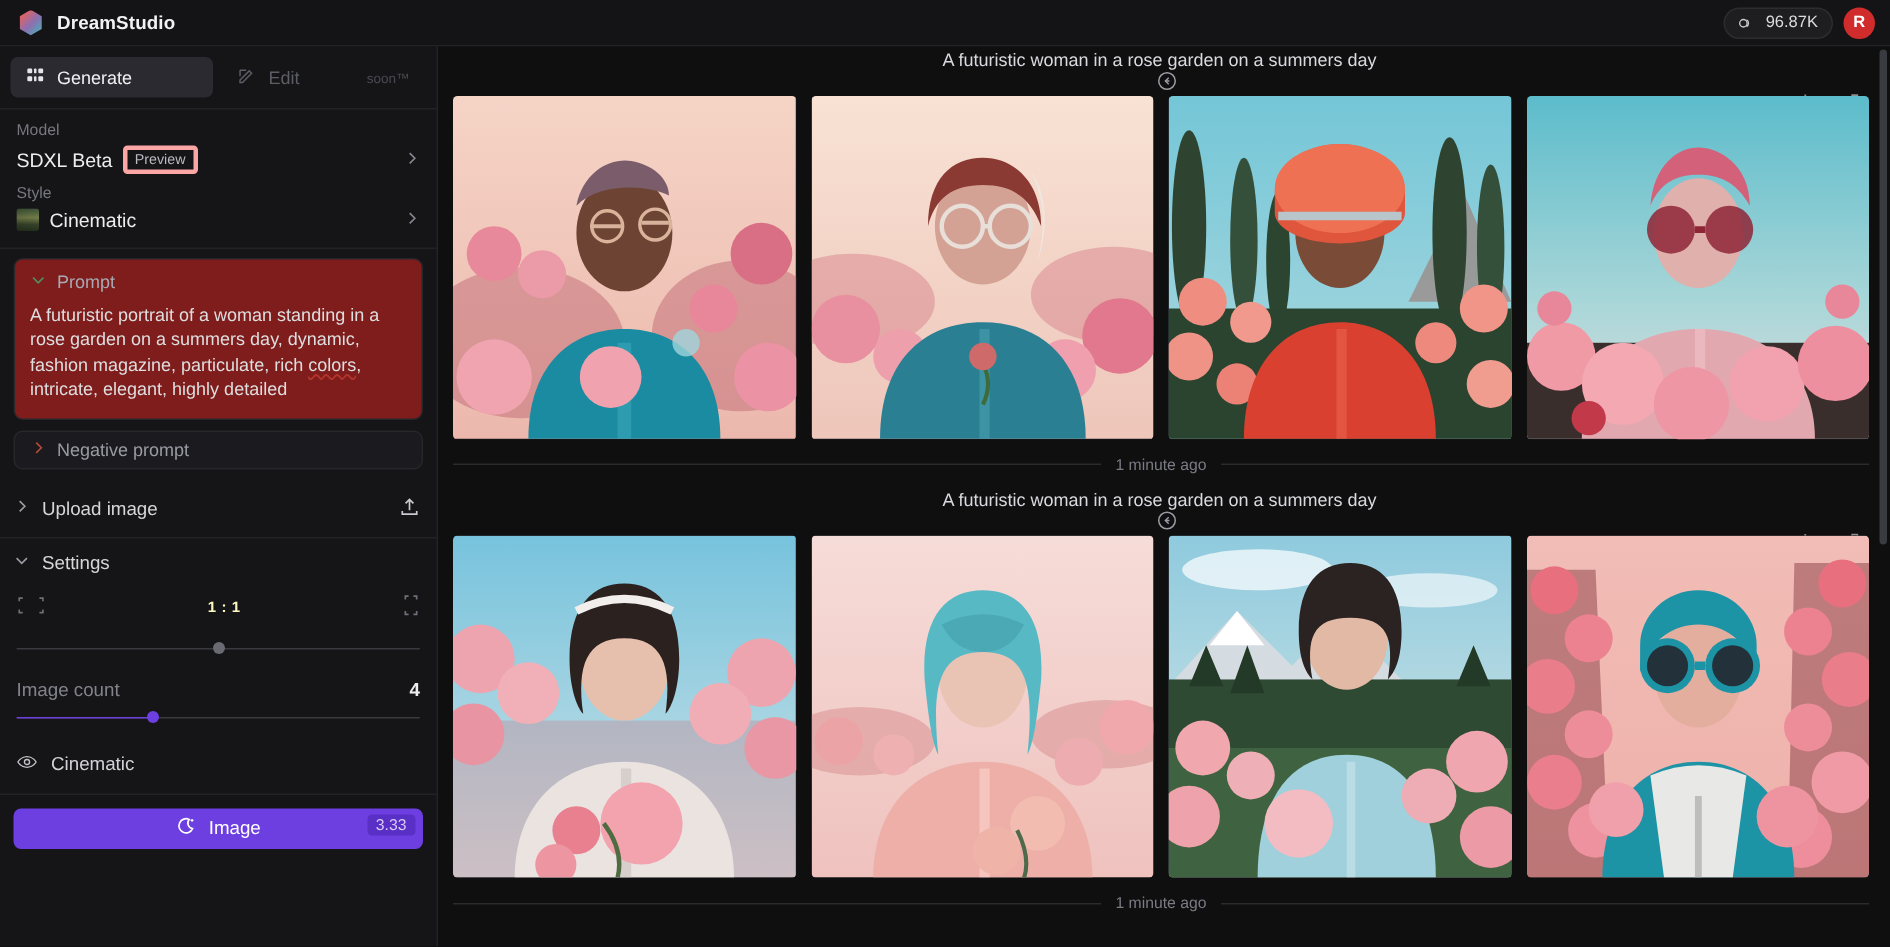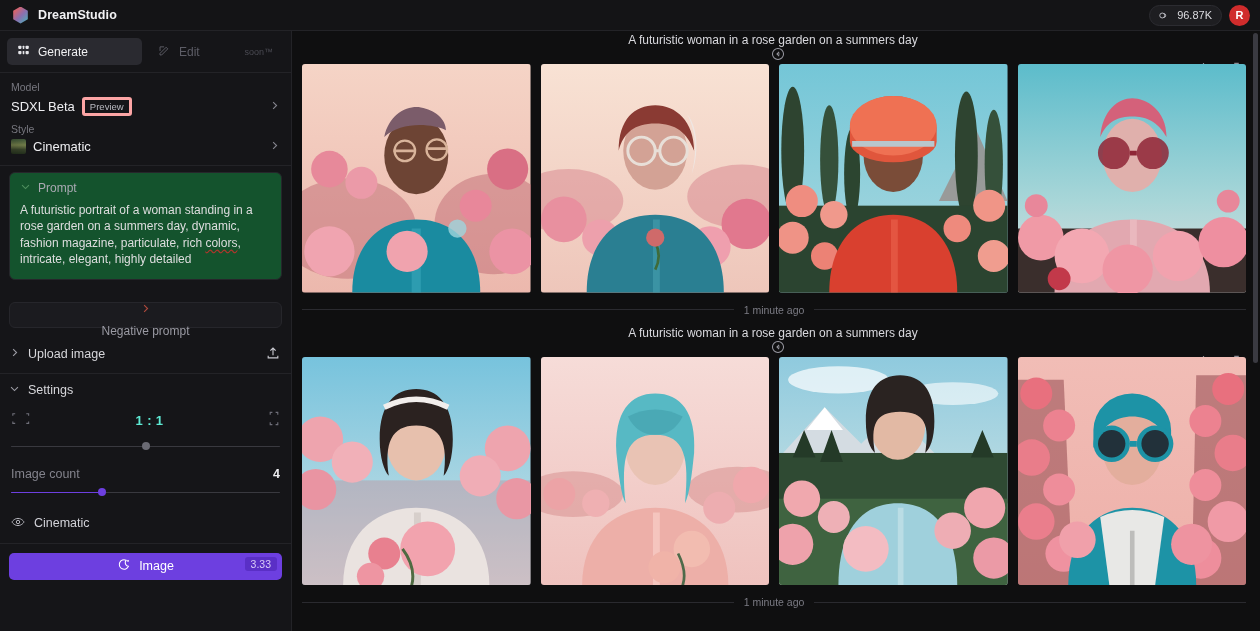--- a/index.html
+++ b/index.html
@@ -87,63 +87,63 @@
       linear-gradient(160deg, rgba(0,0,0,.45), rgba(0,0,0,0)),
       linear-gradient(to bottom, #5c7f53 0%, #8f9d5c 40%, #3e4a2e 70%, #23301c 100%);
     flex: none;
   }
 
   .divider-h { height: 1px; background: #232327; margin: 2px 0 0 0; }
 
   
   .prompt-wrap { padding: 6px 9px 0 9px; }
   .prompt-box {
-    background: #14532d; border: 1px solid #26262b;
+    background: #7f1d1d; border: 1px solid #26262b;
     border-radius: 6px; padding: 8px 10px 11px 10px;
   }
   .prompt-head {
     display: flex; align-items: center; gap: 7px;
     font-size: 12px; color: #a9a9b2; margin-bottom: 7px;
   }
   .chev-green { color: #4f8f5f; }
   .chev-red { color: #b04a3c; }
   .prompt-text {
     font-size: 12px; line-height: 16.5px; color: #dededf;
   }
   .spell {
     text-decoration: underline wavy #b4342b;
     text-decoration-skip-ink: none;
     text-underline-offset: 2px;
   }
   .neg-box {
-    margin-top: 22px;
+    margin-top: 7px;
     background: #1b1b1f; border: 1px solid #26262b;
     border-radius: 6px; height: 26px;
     display: flex; align-items: center; gap: 7px; padding: 0 10px;
-    font-size: 12px; color: #9a9aa3; flex-direction: column;
+    font-size: 12px; color: #9a9aa3;
   }
 
   .upload-row {
     display: flex; align-items: center; gap: 8px;
     padding: 10px 11px 10px 9px; font-size: 12.5px; color: #d6d6da;
     border-bottom: 1px solid #232327; margin-top: 8px;
   }
   .upload-row .up-icon { margin-left: auto; color: #c9c9d0; }
 
   .settings-head {
     display: flex; align-items: center; gap: 8px;
     padding: 9px 11px 4px 9px; font-size: 12.5px; color: #d6d6da;
   }
 
   .settings-body { padding: 6px 11px 0 11px; }
   .ratio-row {
     display: flex; align-items: center; justify-content: space-between;
     padding: 3px 0 9px 0;
   }
-  .ratio-val { font-size: 13px; font-weight: bold; color: #5eead4; letter-spacing: .4px; }
+  .ratio-val { font-size: 10px; font-weight: bold; color: #fef9c3; letter-spacing: .4px; }
   .ratio-ico-l, .ratio-ico-r { color: #6f6f79; }
 
   .slider { position: relative; height: 13px; }
   .slider .track {
     position: absolute; top: 6px; left: 0; right: 0; height: 1.5px;
     background: #39393f; border-radius: 1px;
   }
   .slider .fill {
     position: absolute; top: 6px; left: 0; height: 1.5px;
     background: #6d3fe0; border-radius: 1px;

